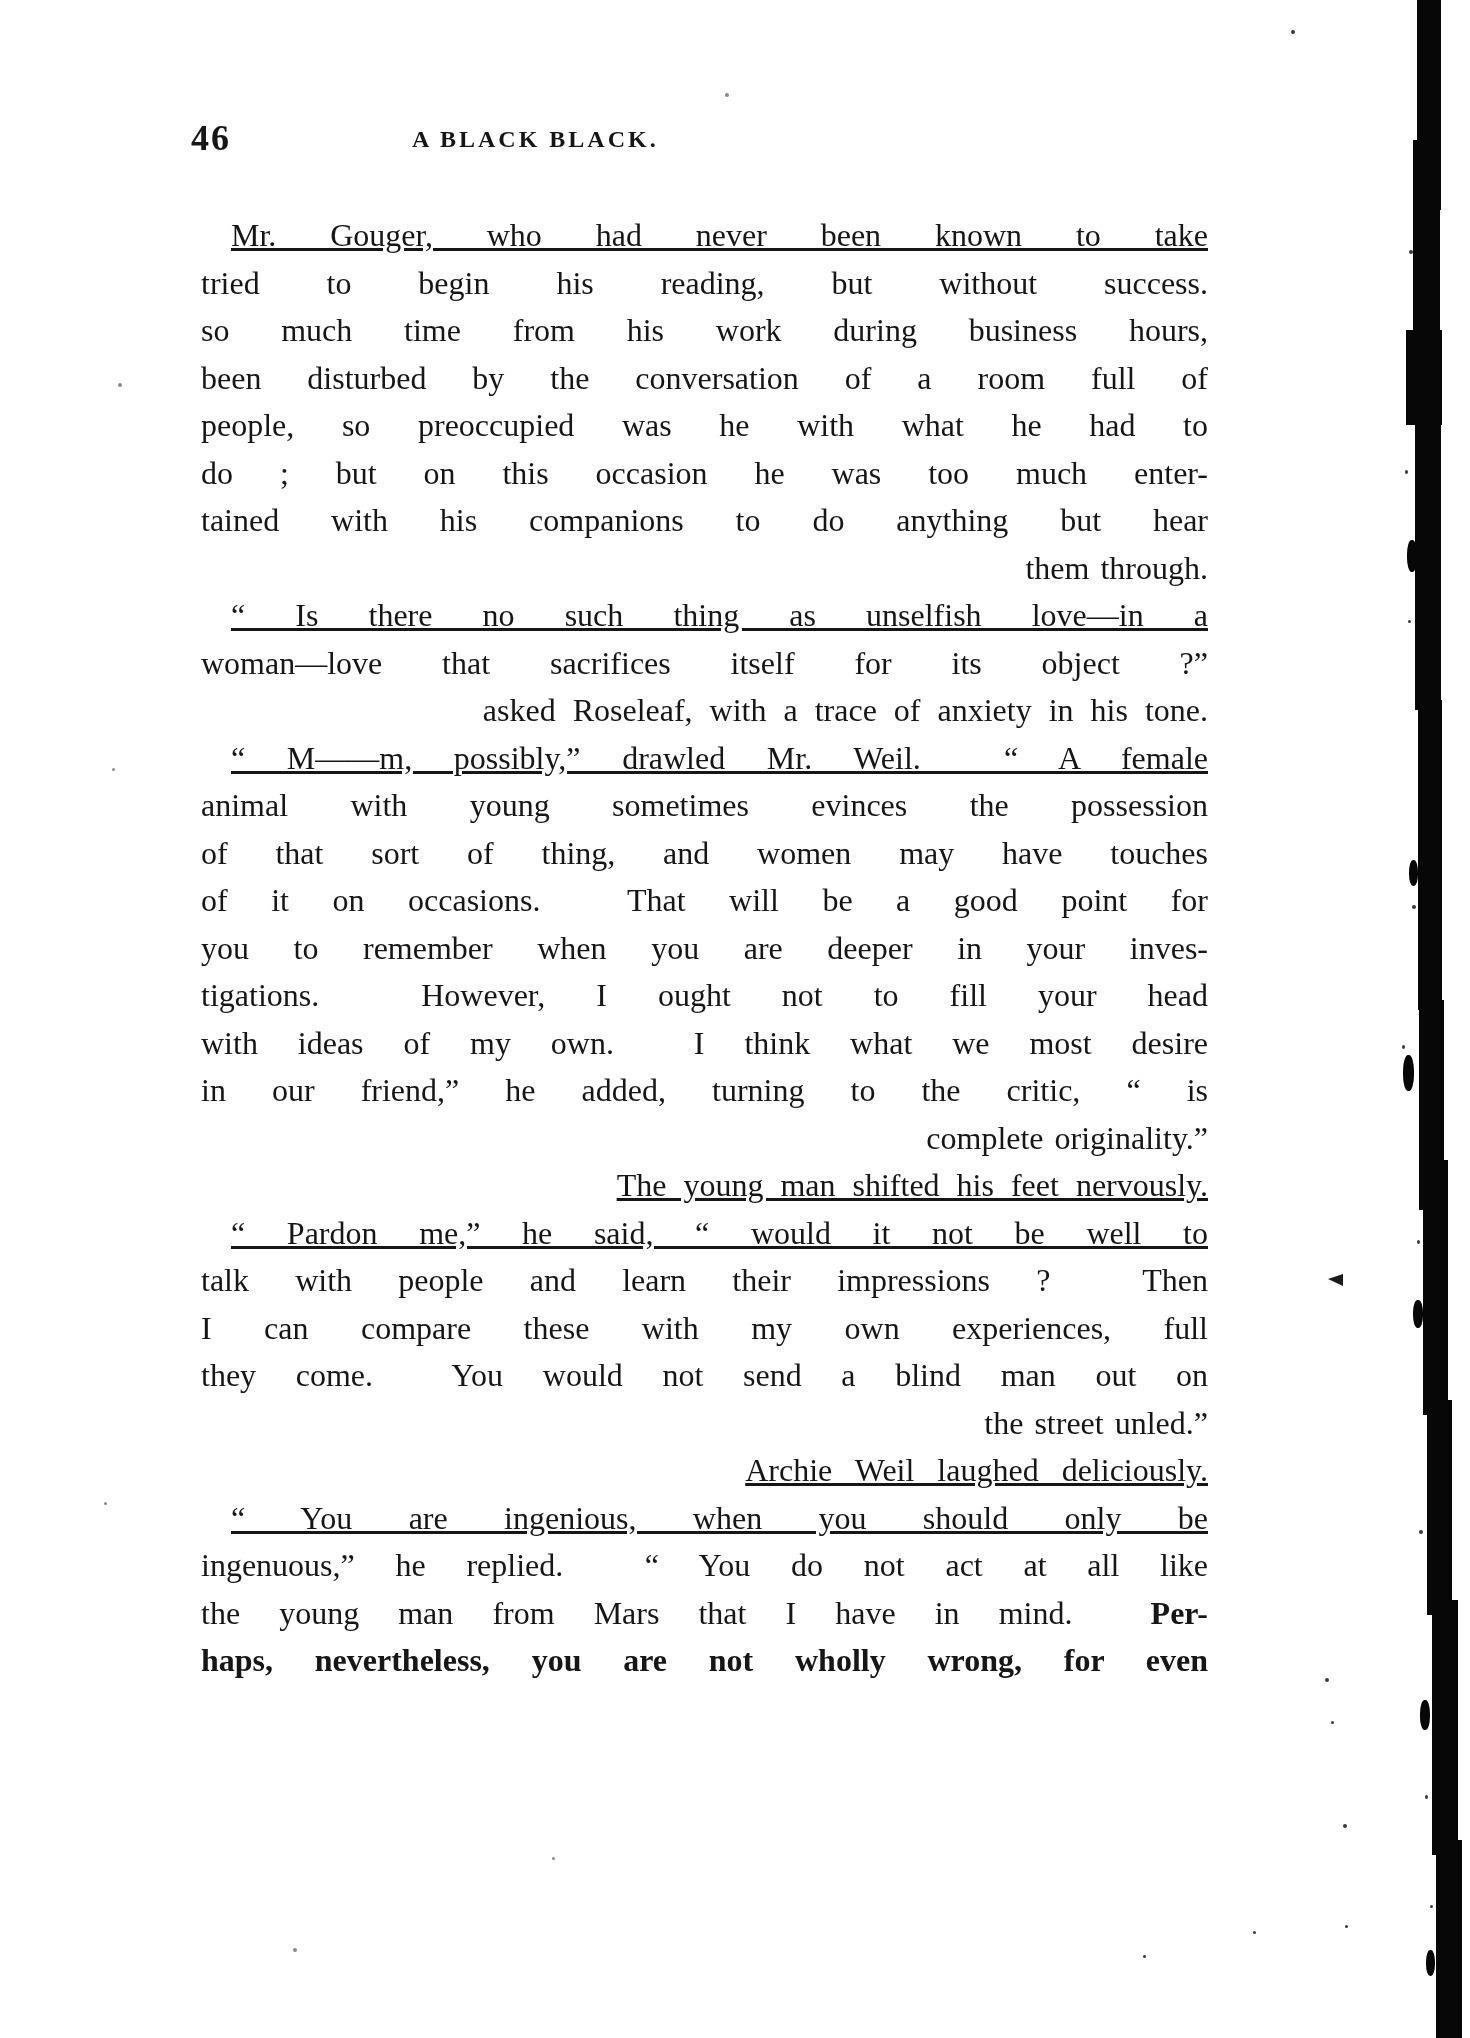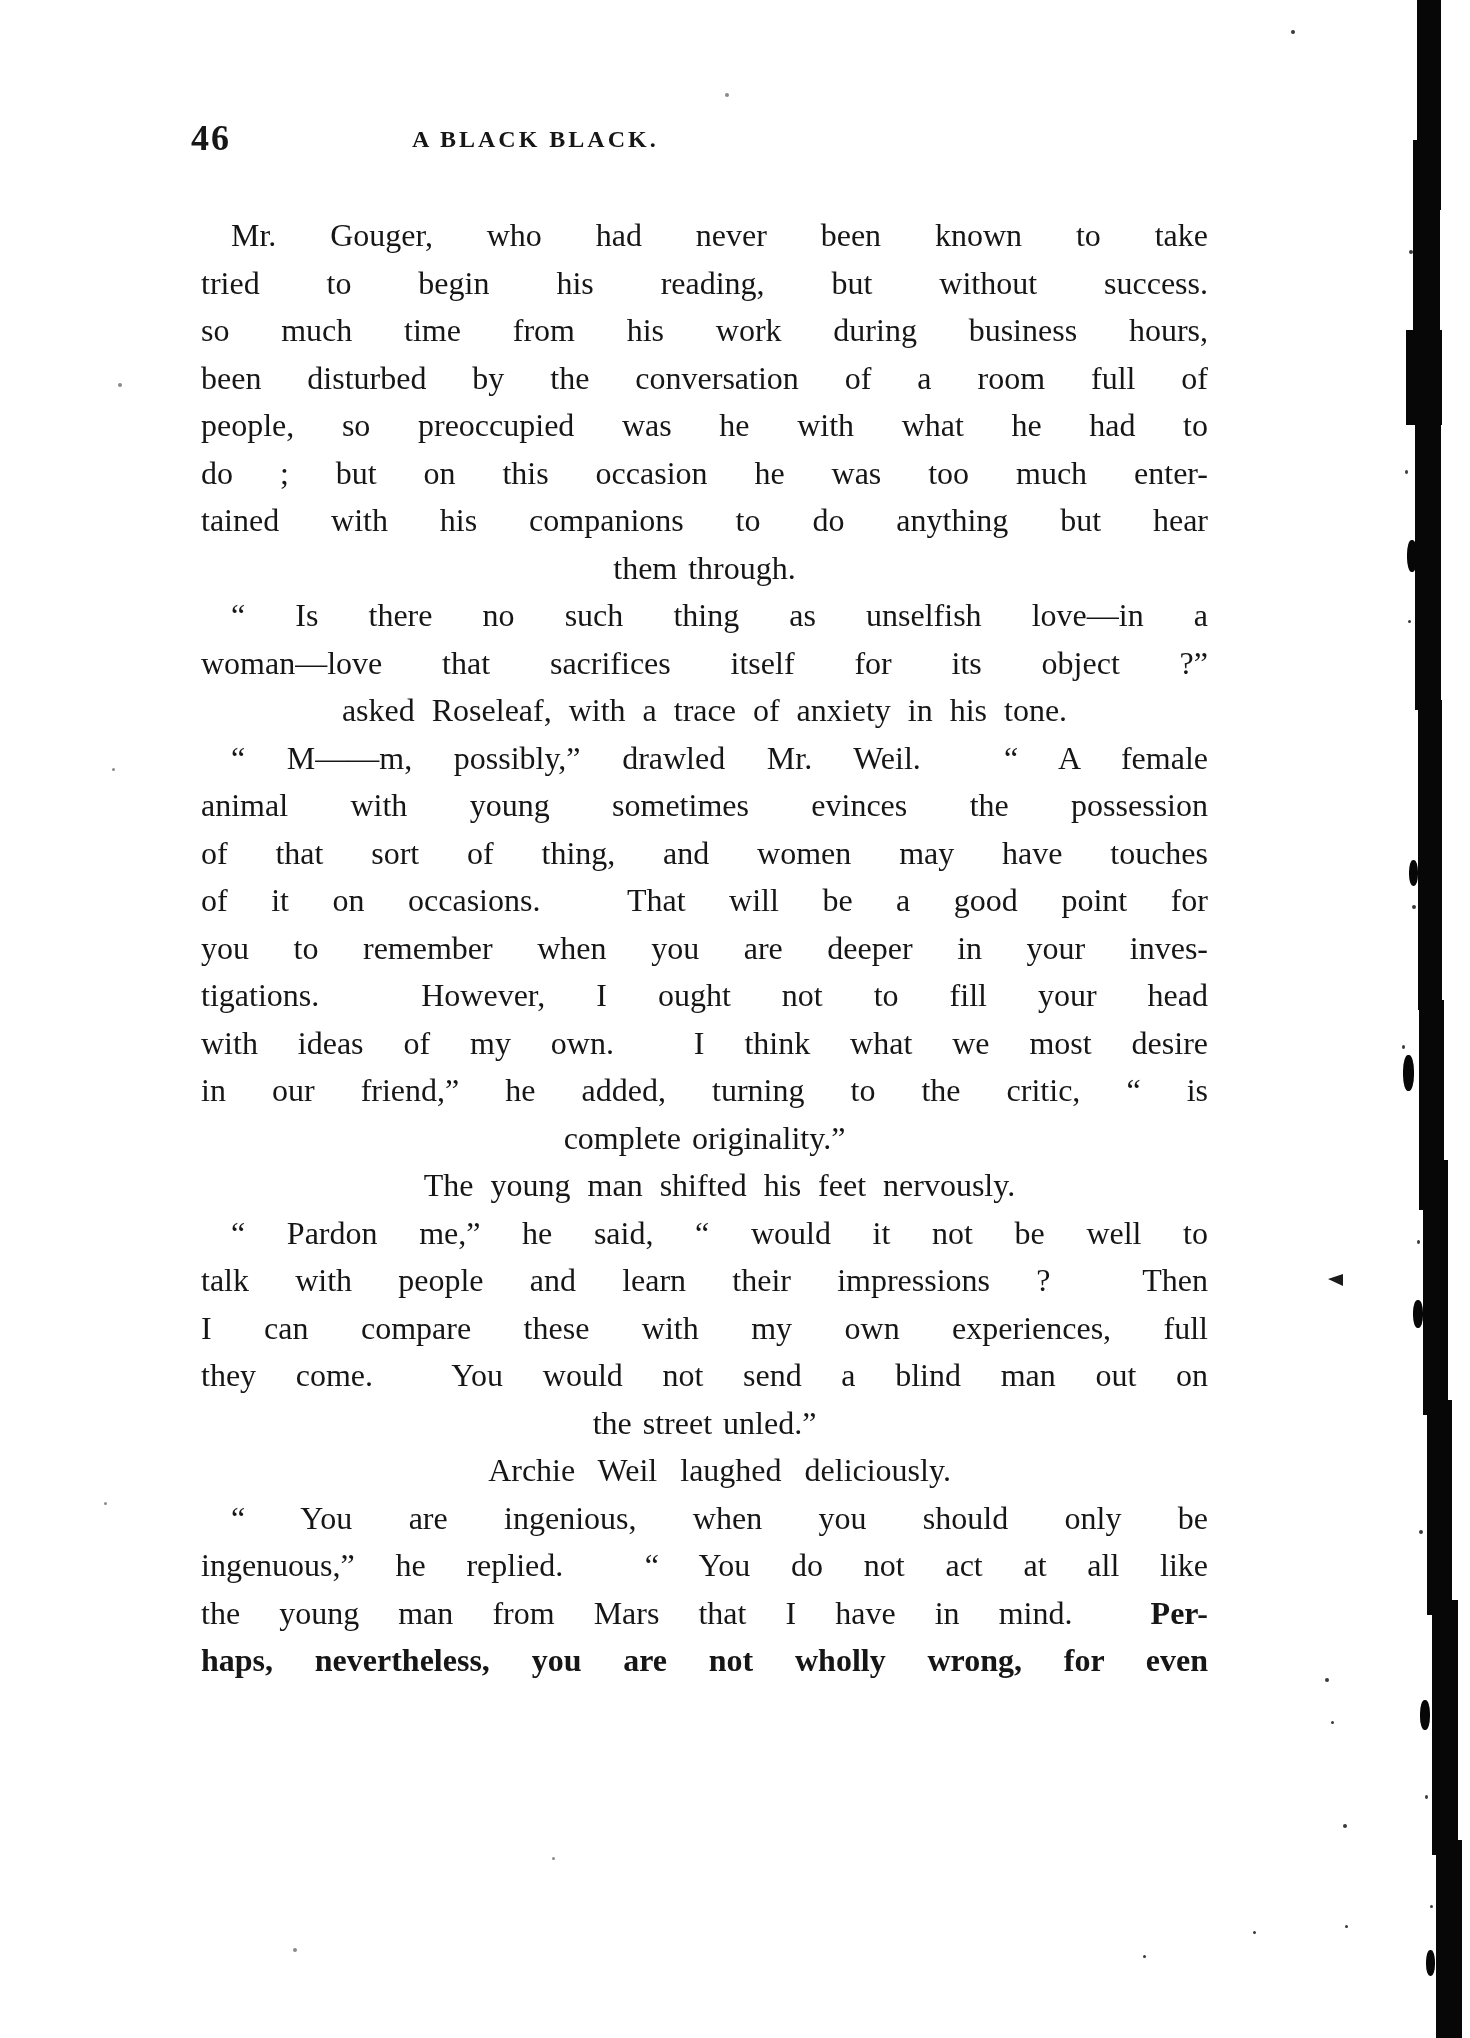--- a/index.html
+++ b/index.html
@@ -26,25 +26,25 @@
   
   .textblock{
     position:absolute;left:201px;top:212px;width:1007px;
   }
   .para{margin:0;padding:0;}
   .ln{
     display:block;
     font-size:32px;
     line-height:47.5px;
     word-spacing:3px;
-    text-align:center;
+    text-align:right;
     white-space:normal;
   }
   .j{text-align:justify;text-align-last:justify;}
-  .ind{text-indent:30px;}
+  .ind{text-indent:30px;text-decoration:underline;}
   .w{word-spacing:9px;}
   .w2{word-spacing:15px;}
   .b{font-weight:bold;}
 
   
   .band-seg{position:absolute;background:#070707;}
   .jut{position:absolute;background:#070707;border-radius:45%;}
   .speck{position:absolute;background:#3a3a3a;border-radius:50%;}
   .speck.light{background:#8a8a8a;}
   .stray-arrow{

